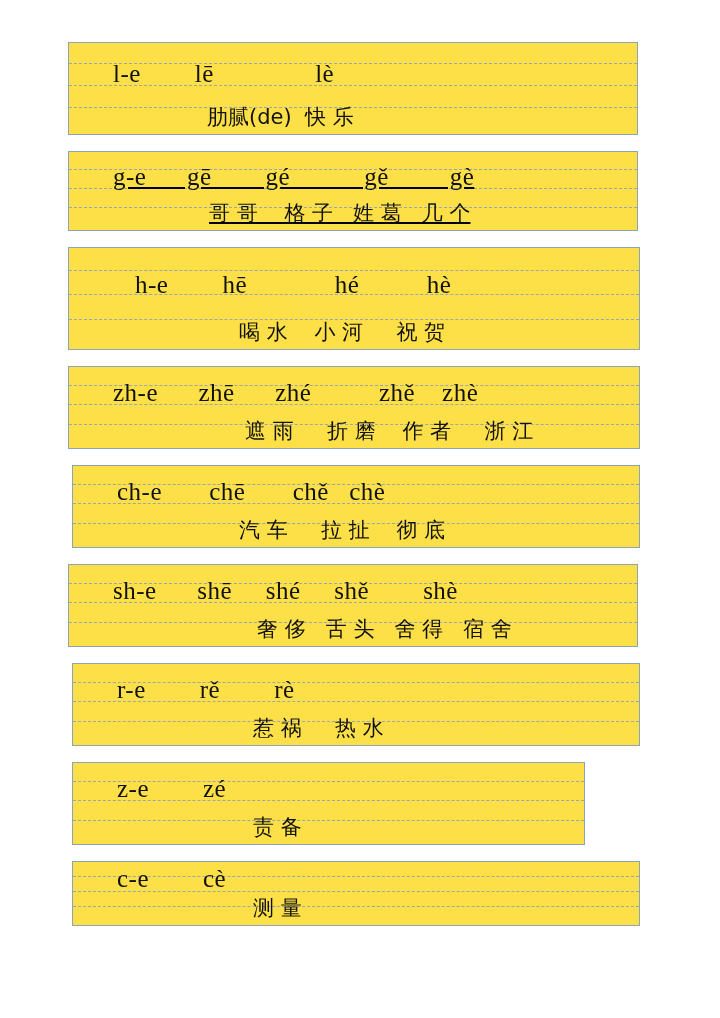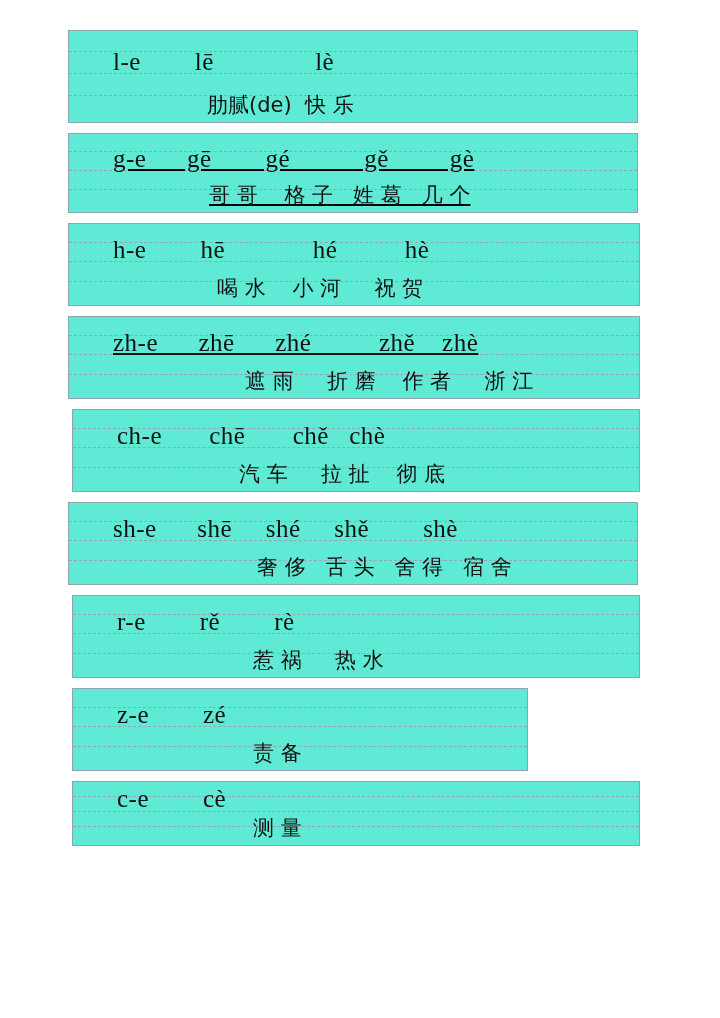--- a/index.html
+++ b/index.html
@@ -19,22 +19,22 @@
     width: 720px;
     height: 1018px;
     box-sizing: border-box;
     padding: 26px 0 0 0;
   }
 
   .row {
     position: relative;
     box-sizing: border-box;
     border: 1.5px solid #8da4b4;
-    background: #5eead4;
-    margin: 4px auto 10px auto;
+    background: #fde047;
+    margin: 16px auto 10px auto;
     overflow: hidden;
   }
 
   
   .grid {
     position: absolute;
     left: 0;
     right: 0;
     top: 0;
     bottom: 0;
@@ -105,36 +105,36 @@
     </div>
     <div class="row" style="width: 570px; height: 80px; margin-left: 68px; border-color: rgb(141, 164, 180); text-decoration: underline;">
       <div class="grid">
         <div class="gl l1" style="border-top-color: rgb(154, 166, 178);"></div>
         <div class="gl l2" style="border-top-color: rgb(154, 166, 178);"></div>
         <div class="gl l3" style="border-top-color: rgb(154, 166, 178);"></div>
       </div>
       <div class="band band-pinyin" style="padding-left: 44px;"><span class="pinyin-inner">g-e      gē        gé           gě         gè</span></div>
       <div class="band band-hanzi" style="padding-left: 140px;"><span class="hanzi-inner">哥 哥    格 子   姓 葛   几 个</span></div>
     </div>
-    <div class="row" style="width: 572px; height: 83px; margin-left: 68px; border-color: rgb(141, 164, 180);">
+    <div class="row" style="width: 572px; height: 103px; margin-left: 68px; border-color: rgb(141, 164, 180); padding-left: 22px;">
       <div class="grid">
         <div class="gl l1" style="border-top-color: rgb(154, 166, 178);"></div>
         <div class="gl l2" style="border-top-color: rgb(154, 166, 178);"></div>
         <div class="gl l3" style="border-top-color: rgb(154, 166, 178);"></div>
       </div>
       <div class="band band-pinyin" style="padding-left: 44px;"><span class="pinyin-inner">h-e        hē             hé          hè</span></div>
       <div class="band band-hanzi" style="padding-left: 148px;"><span class="hanzi-inner">喝 水    小 河     祝 贺</span></div>
     </div>
     <div class="row" style="width: 572px; height: 83px; margin-left: 68px; border-color: rgb(141, 164, 180);">
       <div class="grid">
         <div class="gl l1" style="border-top-color: rgb(154, 166, 178);"></div>
         <div class="gl l2" style="border-top-color: rgb(154, 166, 178);"></div>
         <div class="gl l3" style="border-top-color: rgb(154, 166, 178);"></div>
       </div>
-      <div class="band band-pinyin" style="padding-left: 44px; text-decoration: underline;"><span class="pinyin-inner">zh-e      zhē      zhé          zhě    zhè</span></div>
+      <div class="band band-pinyin" style="padding-left: 44px;"><span class="pinyin-inner">zh-e      zhē      zhé          zhě    zhè</span></div>
       <div class="band band-hanzi" style="padding-left: 176px;"><span class="hanzi-inner">遮 雨     折 磨    作 者     浙 江</span></div>
     </div>
     <div class="row" style="width: 568px; height: 83px; margin-left: 72px; border-color: rgb(141, 164, 180);">
       <div class="grid">
         <div class="gl l1" style="border-top-color: rgb(154, 166, 178);"></div>
         <div class="gl l2" style="border-top-color: rgb(154, 166, 178);"></div>
         <div class="gl l3" style="border-top-color: rgb(154, 166, 178);"></div>
       </div>
       <div class="band band-pinyin" style="padding-left: 44px;"><span class="pinyin-inner">ch-e       chē       chě   chè</span></div>
       <div class="band band-hanzi" style="padding-left: 166px;"><span class="hanzi-inner">汽 车     拉 扯    彻 底</span></div>
@@ -150,21 +150,21 @@
     </div>
     <div class="row" style="width: 568px; height: 83px; margin-left: 72px; border-color: rgb(141, 164, 180);">
       <div class="grid">
         <div class="gl l1" style="border-top-color: rgb(154, 166, 178);"></div>
         <div class="gl l2" style="border-top-color: rgb(154, 166, 178);"></div>
         <div class="gl l3" style="border-top-color: rgb(154, 166, 178);"></div>
       </div>
       <div class="band band-pinyin" style="padding-left: 44px; text-align: right;"><span class="pinyin-inner">r-e        rě        rè</span></div>
       <div class="band band-hanzi" style="padding-left: 180px;"><span class="hanzi-inner">惹 祸     热 水</span></div>
     </div>
-    <div class="row" style="width: 456px; height: 83px; margin-left: 72px; border-color: rgb(141, 164, 180);">
+    <div class="row" style="width: 513px; height: 83px; margin-left: 72px; border-color: rgb(141, 164, 180);">
       <div class="grid">
         <div class="gl l1" style="border-top-color: rgb(154, 166, 178);"></div>
         <div class="gl l2" style="border-top-color: rgb(154, 166, 178);"></div>
         <div class="gl l3" style="border-top-color: rgb(154, 166, 178);"></div>
       </div>
       <div class="band band-pinyin" style="padding-left: 44px;"><span class="pinyin-inner">z-e        zé</span></div>
       <div class="band band-hanzi" style="padding-left: 180px;"><span class="hanzi-inner">责 备</span></div>
     </div>
     <div class="row" style="width: 568px; height: 65px; margin-left: 72px; border-color: rgb(141, 164, 180);">
       <div class="grid">

